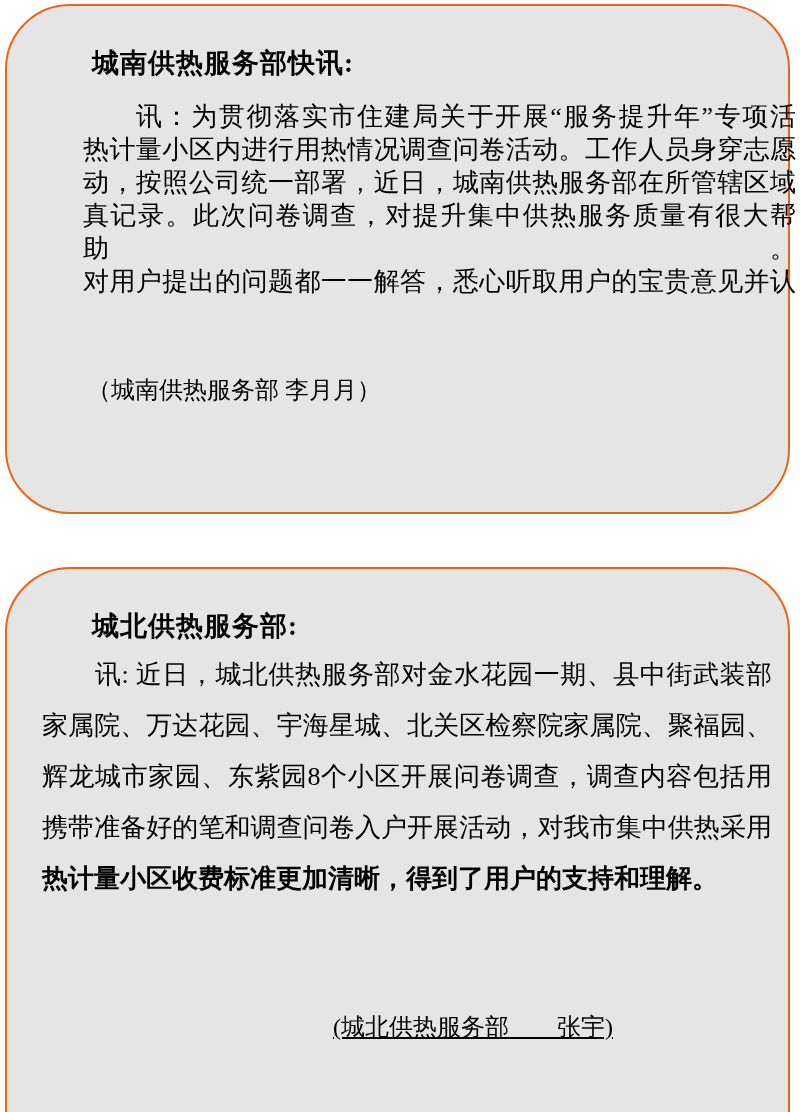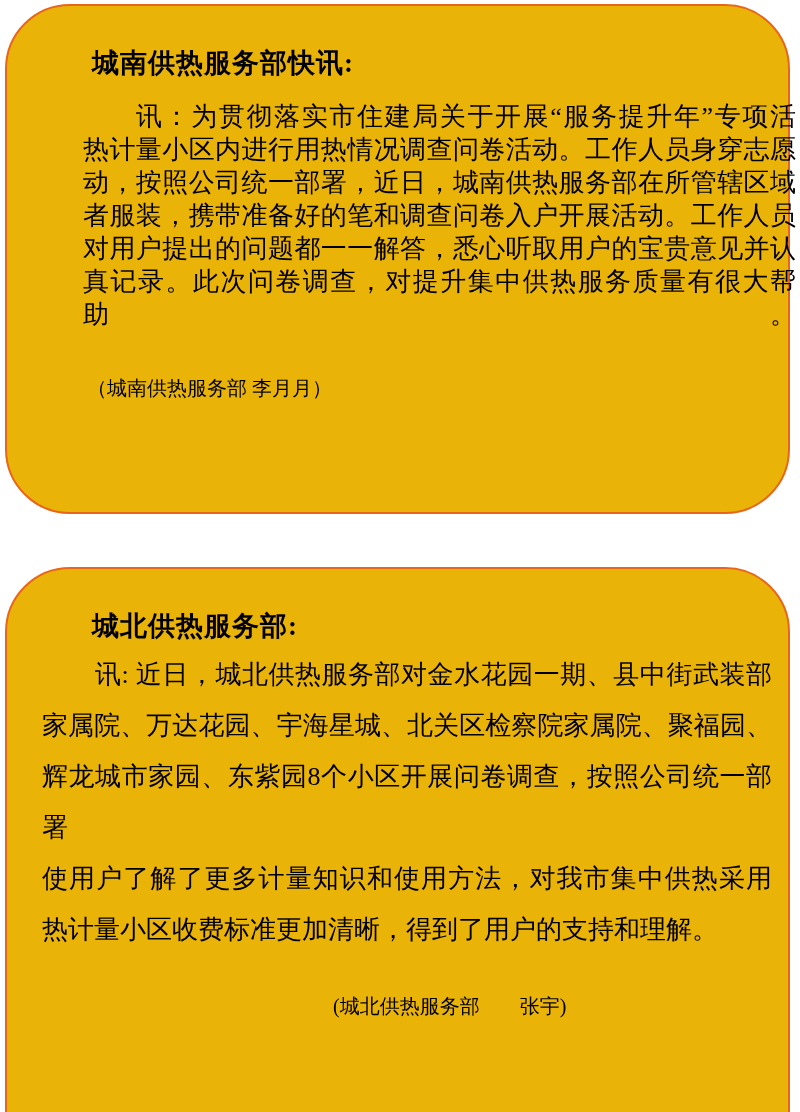--- a/index.html
+++ b/index.html
@@ -12,21 +12,21 @@
     width: 800px;
     height: 1112px;
     font-family: "Liberation Serif", serif;
     color: #000000;
     overflow: hidden;
   }
   .bulletin-box {
     position: absolute;
     left: 5px;
     width: 785px;
-    background: #eab308;
+    background: #e5e5e5;
     border: 2.5px solid #e8661a;
     border-radius: 65px;
     box-sizing: border-box;
   }
   #box-south { top: 4px;   height: 510px; }
   #box-north { top: 567px; height: 666px; }
 
   .box-title {
     position: absolute;
     font-size: 27px;
@@ -48,50 +48,49 @@
   #box-north .box-lines {
     left: 35px; top: 80px; width: 730px;
     font-size: 26px; line-height: 51px;
   }
   .box-lines > div {
     text-align: justify;
     text-align-last: justify;
     text-justify: inter-character;
   }
   .box-lines > div:first-child { padding-left: 53px; }
-  #box-north .box-lines > div:last-child { text-align-last: left; }
+  #box-north .box-lines > div:last-child { text-align-last: left; font-weight: bold; }
 
   .box-signature {
     position: absolute;
-    font-size: 20px;
+    font-size: 24px;
     line-height: 1.2;
     white-space: pre;
   }
   #box-south .box-signature { left: 80px;  top: 370px; }
-  #box-north .box-signature { left: 326px; top: 425px; }
+  #box-north .box-signature { left: 326px; top: 444px; text-decoration: underline; }
 </style>
 </head>
 <body>
 
 <div class="bulletin-box" id="box-south">
   <div class="box-title">城南供热服务部快讯:</div>
   <div class="box-lines">
       <div>讯：为贯彻落实市住建局关于开展“服务提升年”专项活</div>
       <div>热计量小区内进行用热情况调查问卷活动。工作人员身穿志愿</div>
       <div>动，按照公司统一部署，近日，城南供热服务部在所管辖区域</div>
-      <div>者服装，携带准备好的笔和调查问卷入户开展活动。工作人员</div>
+      <div>真记录。此次问卷调查，对提升集中供热服务质量有很大帮助。</div>
       <div>对用户提出的问题都一一解答，悉心听取用户的宝贵意见并认</div>
-      <div>真记录。此次问卷调查，对提升集中供热服务质量有很大帮助。</div>
     </div>
   <div class="box-signature">（城南供热服务部 李月月）</div>
 </div>
 
 <div class="bulletin-box" id="box-north">
   <div class="box-title">城北供热服务部:</div>
   <div class="box-lines">
       <div>讯: 近日，城北供热服务部对金水花园一期、县中街武装部</div>
       <div>家属院、万达花园、宇海星城、北关区检察院家属院、聚福园、</div>
-      <div>辉龙城市家园、东紫园8个小区开展问卷调查，按照公司统一部署</div>
-      <div>使用户了解了更多计量知识和使用方法，对我市集中供热采用</div>
+      <div>辉龙城市家园、东紫园8个小区开展问卷调查，调查内容包括用</div>
+      <div>携带准备好的笔和调查问卷入户开展活动，对我市集中供热采用</div>
       <div>热计量小区收费标准更加清晰，得到了用户的支持和理解。</div>
     </div>
   <div class="box-signature">(城北供热服务部　　张宇)</div>
 </div>
 
 </body></html>

